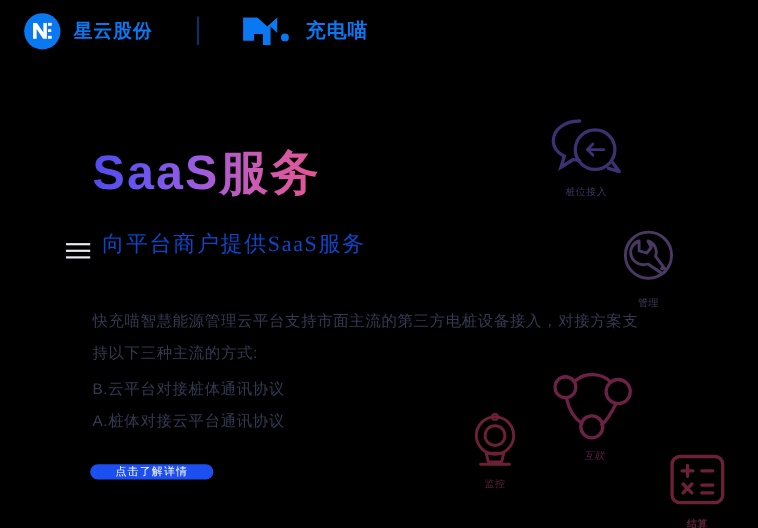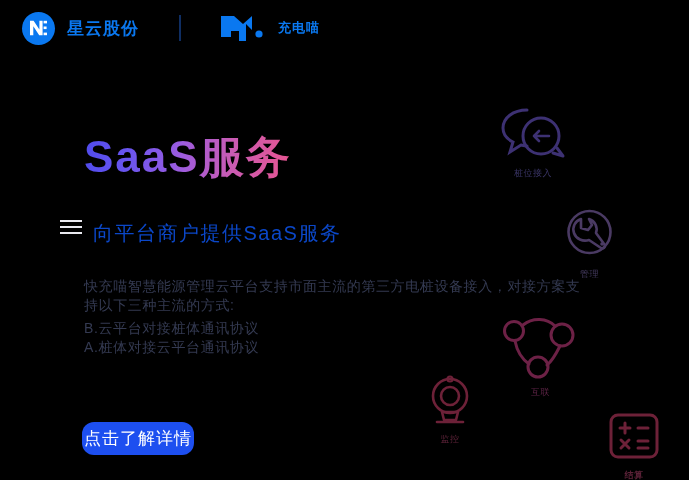--- a/index.html
+++ b/index.html
@@ -48,44 +48,45 @@
     white-space: nowrap;
   }
   .divider {
     width: 2px;
     height: 26px;
     background: #0f2e63;
     margin: 0 38px 0 40px;
     flex: 0 0 auto;
   }
   .catlogo { flex: 0 0 auto; display:block; }
-  #brand-secondary .brand-name { margin-left: 9px; font-size: 13px; }
+  #brand-secondary .brand-name { margin-left: 9px; font-size: 18px; }
 
   
   #hero-title {
     position: absolute;
     left: 84px;
     top: 128px;
     font-size: 44px;
     font-weight: bold;
     letter-spacing: 2px;
     white-space: nowrap;
     background: linear-gradient(95deg, #4f4bec 0%, #6a55ef 22%, #9b5ce0 46%, #c95bb4 70%, #e8558f 100%);
     -webkit-background-clip: text;
     background-clip: text;
     color: transparent;
     -webkit-text-fill-color: transparent;
   }
 
   #hero-subline {
     position: absolute;
     left: 60px;
-    top: 220px;
-    display: flex;
-    align-items: flex-start;
+    top: 208px;
+    display: flex;
+    align-items: flex-end;
+    font-family: Liberation Serif, serif;
   }
   .menu-icon {
     width: 22px;
     height: 14px;
     display: flex;
     flex-direction: column;
     justify-content: space-between;
     flex: 0 0 auto;
   }
   .menu-icon i {
@@ -101,36 +102,36 @@
     white-space: nowrap;
   }
 
   #hero-body {
     position: absolute;
     left: 84px;
     top: 277px;
     width: 500px;
     color: #343a52;
     font-size: 14px;
-    line-height: 19px;
+    line-height: 29px;
     letter-spacing: 0.6px;
   }
   #hero-body p { margin: 0; }
   .body-list { margin-top: 4px; }
 
   #cta-button {
     position: absolute;
     left: 82px;
     top: 422px;
     width: 112px;
-    height: 33px;
+    height: 14px;
     border-radius: 12px;
     background: #1d4ff0;
     color: #ffffff;
-    font-size: 17px;
+    font-size: 10px;
     letter-spacing: 1px;
     border: none;
     cursor: pointer;
     display: flex;
     align-items: center;
     justify-content: center;
     padding: 0;
     font-family: inherit;
   }
 
@@ -144,21 +145,21 @@
   .feature .flabel {
     margin-top: 3px;
     font-size: 9px;
     letter-spacing: 0.5px;
     white-space: nowrap;
   }
   #feature-access  { left: 497px; top: 104px; justify-content: flex-end; }
   #feature-access .flabel  { color: #3a3566; }
   #feature-manage  { left: 562px; top: 206px; }
   #feature-manage .flabel  { color: #433a5e; font-family: Liberation Serif, serif; }
-  #feature-network { left: 503px; top: 313px; }
+  #feature-network { left: 503px; top: 334px; font-style: italic; }
   #feature-network .flabel { color: #5c2345; }
   #feature-monitor { left: 425px; top: 374px; }
   #feature-monitor .flabel { color: #5c2238; }
   #feature-billing { left: 607px; top: 412px; font-weight: bold; }
   #feature-billing .flabel { color: #5c2238; }
 </style>
 </head>
 <body>
 
 <div id="header">

